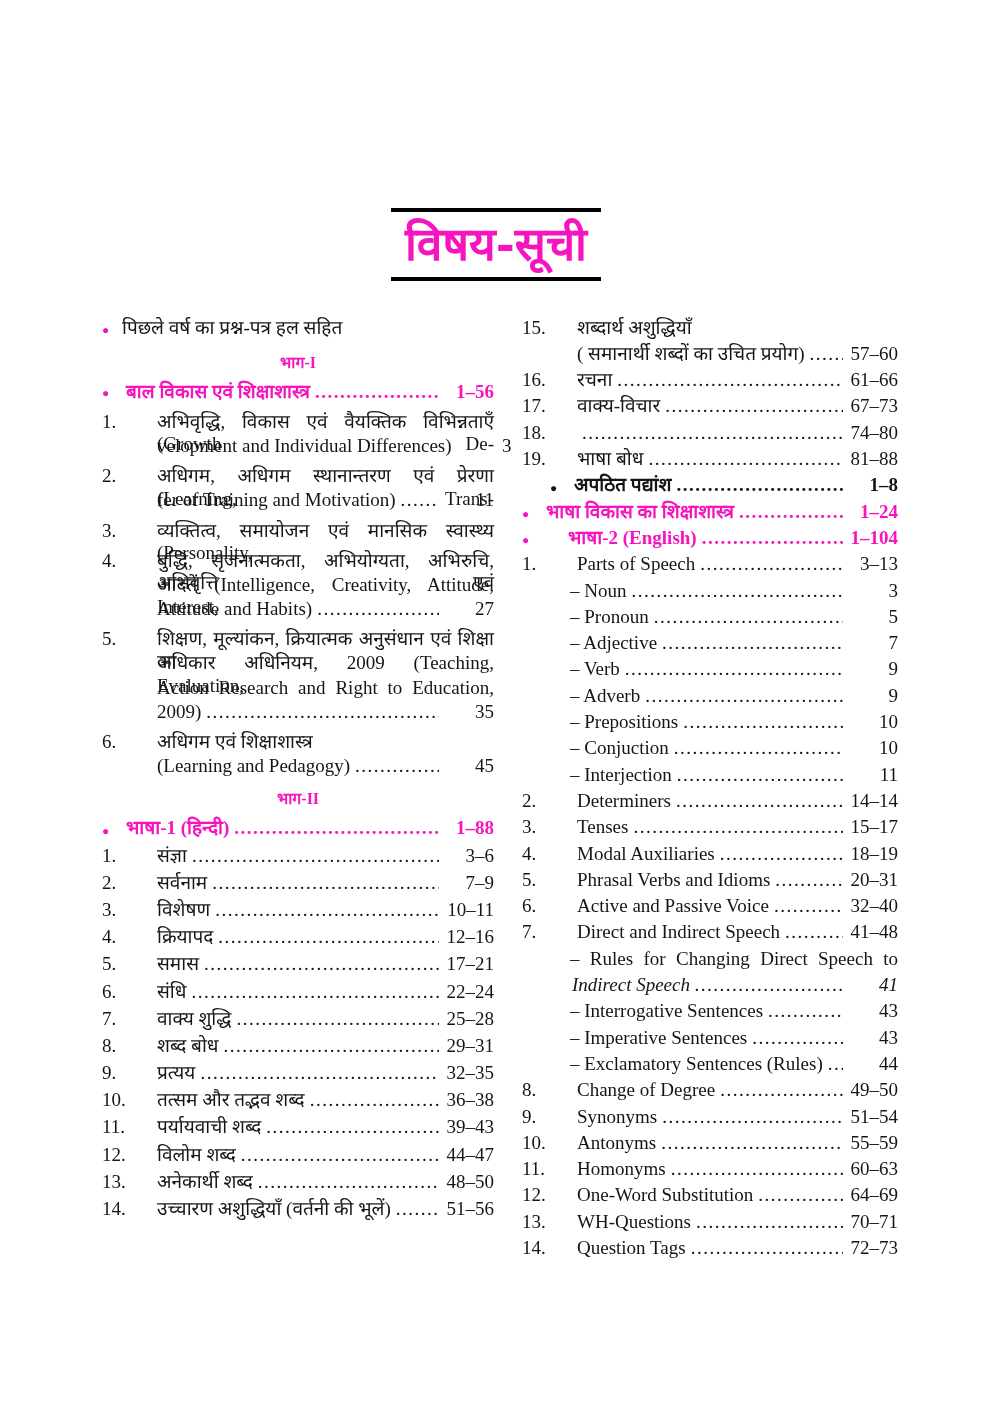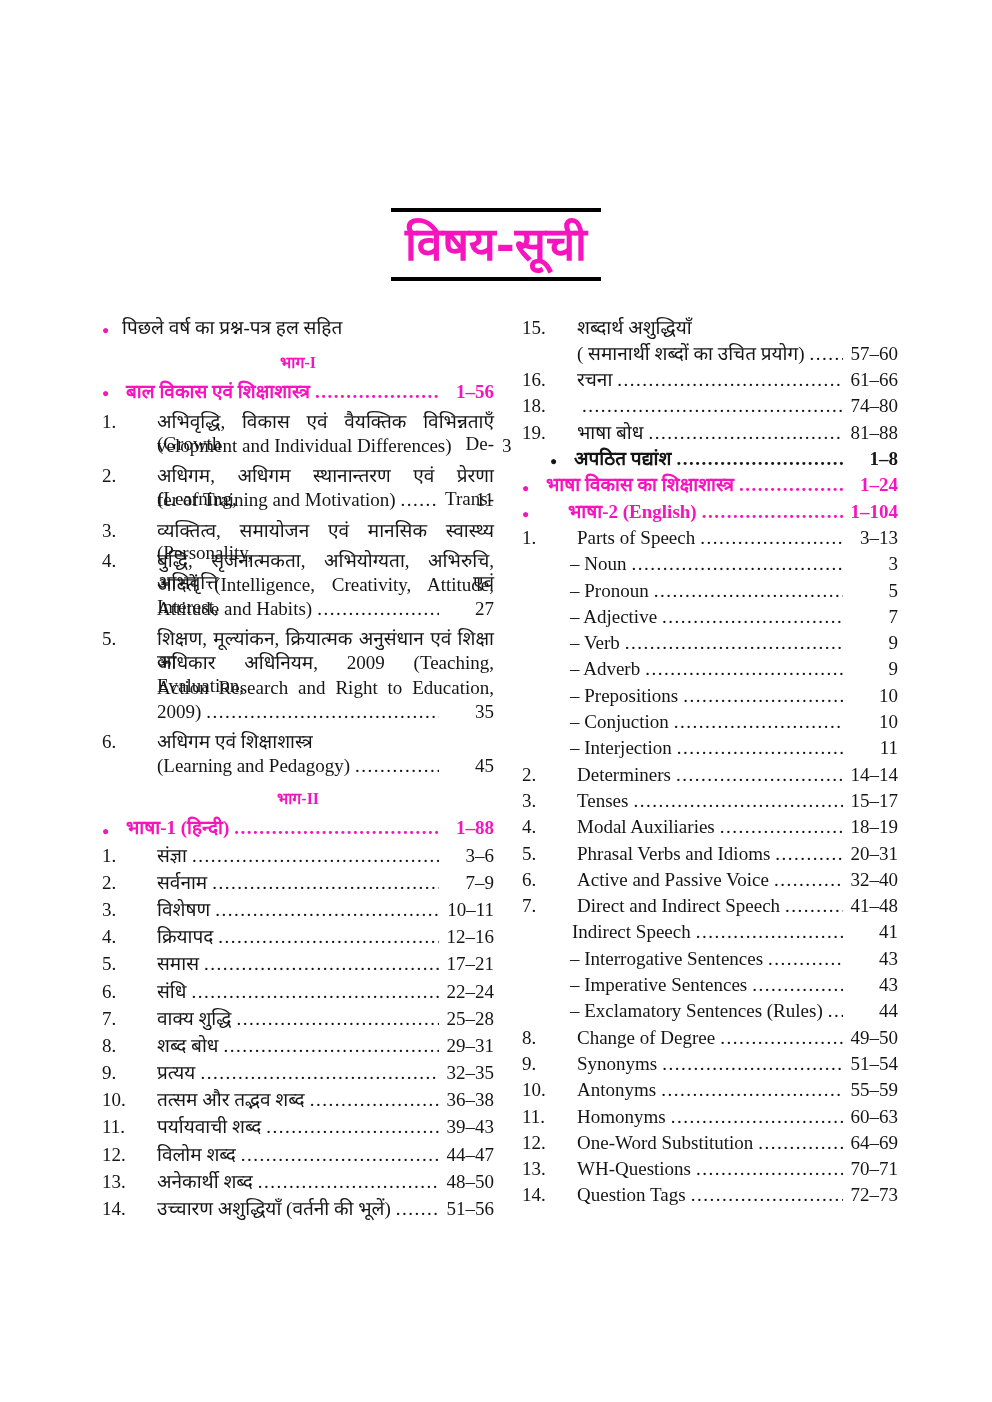--- a/index.html
+++ b/index.html
@@ -40,21 +40,21 @@
   .sec .txt { margin-left:4px; }
   .sec.label-indent .txt { margin-left:26px; }
   .sec.indent .bullet { margin-left:28px; }
 
   .bullet { flex:none; width:20px; font-size:12px; line-height:1; align-self:center; }
   .note .txt { margin-left:0; }
 
   .num { flex:none; width:46px; margin-right:9px; }
   .cont     { padding-left:55px; }
   .dash     { padding-left:48px; }
-  .dashcont { padding-left:50px; }
+  .dashcont { padding-left:50px;font-style:italic; }
 
   .txt { white-space:nowrap; }
   .row.justify .txt { flex:1; text-align:justify; text-align-last:justify; white-space:normal; }
 
   .dots { flex:1; overflow:hidden; white-space:nowrap; margin:0 5px; letter-spacing:1.5px; }
   .dots::after { content:"........................................................................................................................................................................................................"; }
   .pg { flex:none; min-width:50px; text-align:right; }
 </style>
 </head>
 <body>
@@ -249,20 +249,26 @@
             <span class="dots"></span>
             <span class="pg">57–60</span>
           </div>
           <div class="row line">
             <span class="num">16.</span>
             <span class="txt">रचना</span>
             <span class="dots"></span>
             <span class="pg">61–66</span>
           </div>
           <div class="row line">
+            <span class="num">17.</span>
+            <span class="txt">वाक्य-विचार</span>
+            <span class="dots"></span>
+            <span class="pg">67–73</span>
+          </div>
+          <div class="row line">
             <span class="num">18.</span>
             <span class="dots"></span>
             <span class="pg">74–80</span>
           </div>
           <div class="row line">
             <span class="num">19.</span>
             <span class="txt">भाषा बोध</span>
             <span class="dots"></span>
             <span class="pg">81–88</span>
           </div>
@@ -359,20 +365,23 @@
             <span class="txt">Active and Passive Voice</span>
             <span class="dots"></span>
             <span class="pg">32–40</span>
           </div>
           <div class="row line">
             <span class="num">7.</span>
             <span class="txt">Direct and Indirect Speech</span>
             <span class="dots"></span>
             <span class="pg">41–48</span>
           </div>
+          <div class="row line justify dash">
+            <span class="txt">– Rules for Changing Direct Speech to</span>
+          </div>
           <div class="row line dashcont">
             <span class="txt">Indirect Speech</span>
             <span class="dots"></span>
             <span class="pg">41</span>
           </div>
           <div class="row line dash">
             <span class="txt">– Interrogative Sentences</span>
             <span class="dots"></span>
             <span class="pg">43</span>
           </div>

